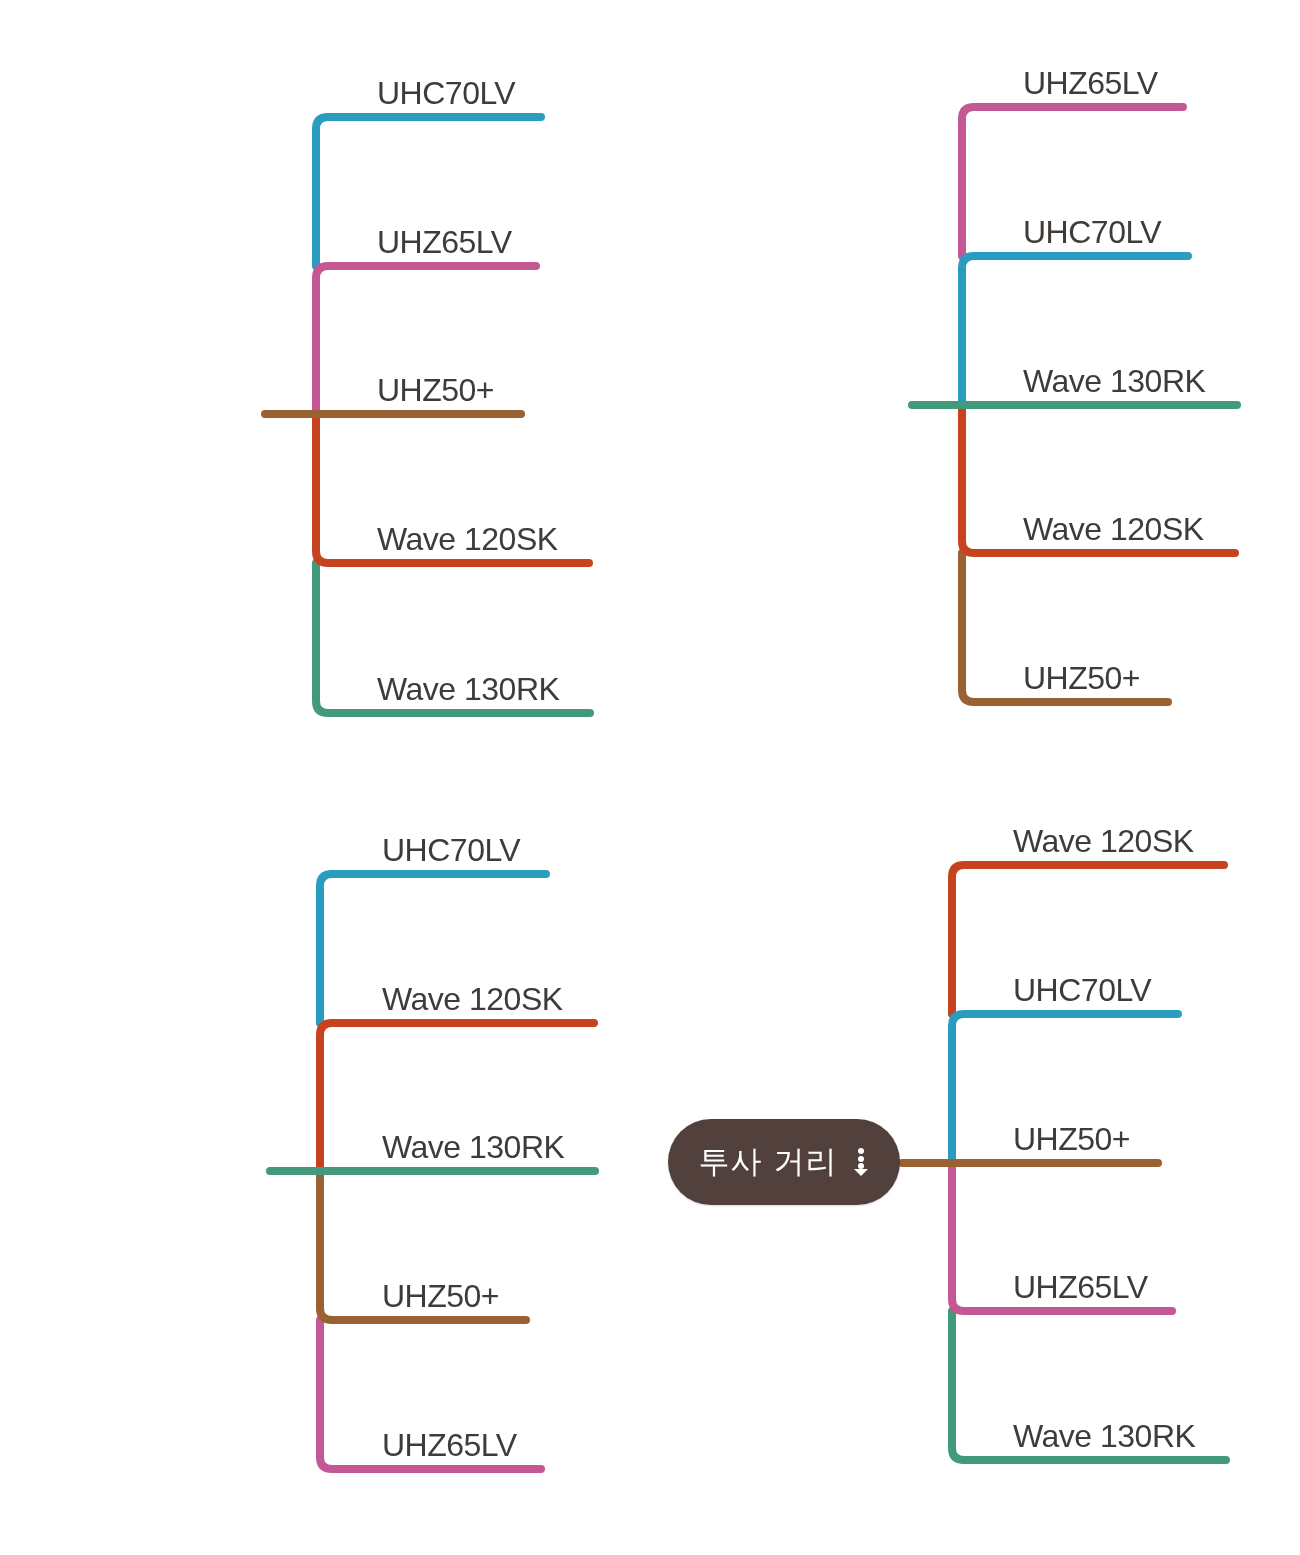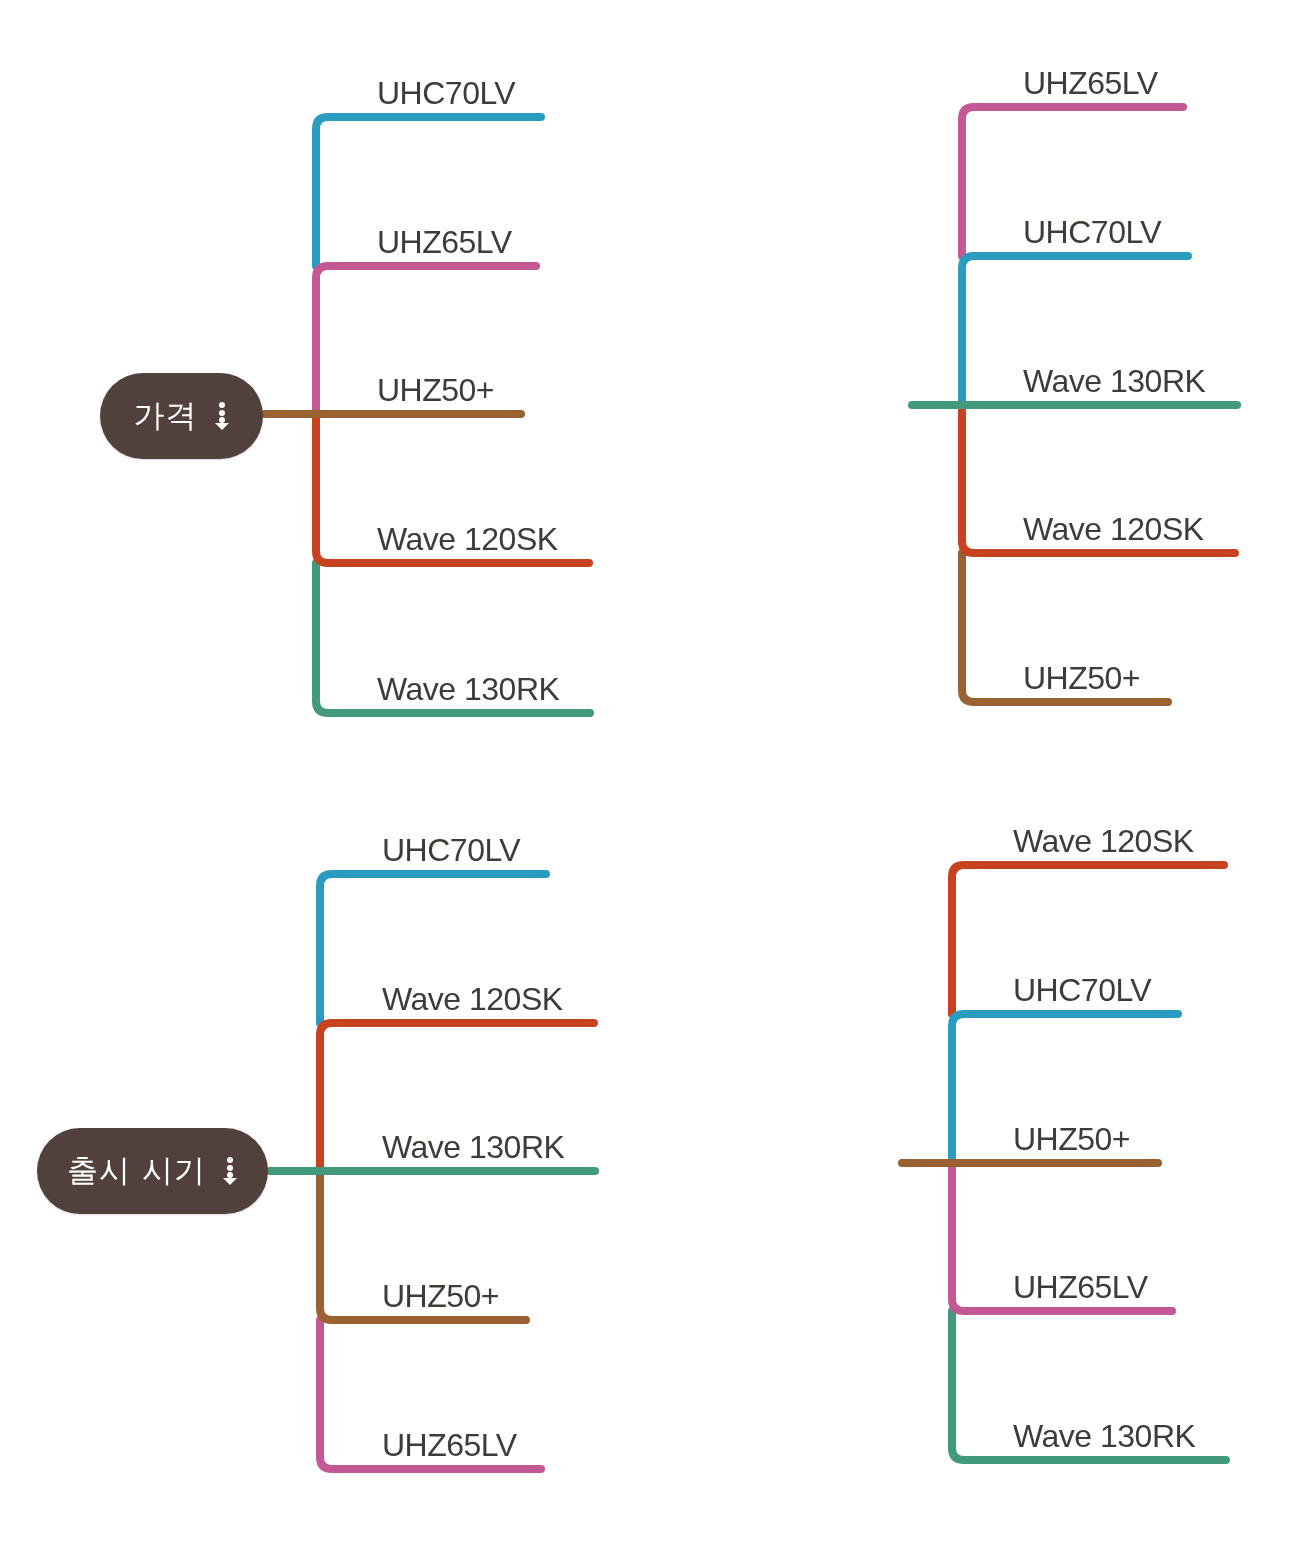--- a/index.html
+++ b/index.html
@@ -35,29 +35,20 @@
 <div id="canvas">
 
   <div class="mindmap">
     <svg class="lines" width="1300" height="1555">
         <path d="M 316 563 L 316 701 Q 316 713 328 713 L 590 713" fill="none" stroke="#43997b" stroke-width="8" stroke-linecap="round" stroke-linejoin="round"></path>
         <path d="M 316 266 L 316 129 Q 316 117 328 117 L 541 117" fill="none" stroke="#2a9cc0" stroke-width="8" stroke-linecap="round" stroke-linejoin="round"></path>
         <path d="M 316 414 L 316 551 Q 316 563 328 563 L 589 563" fill="none" stroke="#c7431f" stroke-width="8" stroke-linecap="round" stroke-linejoin="round"></path>
         <path d="M 316 414 L 316 278 Q 316 266 328 266 L 536 266" fill="none" stroke="#c45894" stroke-width="8" stroke-linecap="round" stroke-linejoin="round"></path>
         <path d="M 265 414 L 521 414" fill="none" stroke="#9a6232" stroke-width="8" stroke-linecap="round" stroke-linejoin="round"></path>
       </svg>
-    <div class="root-node" style="left: 100px; top: 373px; width: 163px; height: 86px;">
-      <span class="root-label">가격</span>
-      <span class="collapse-icon">
-          <i class="dot" style="top:0"></i>
-          <i class="dot" style="top:8px"></i>
-          <i class="dot" style="top:15px"></i>
-          <i class="arrow"></i>
-        </span>
-    </div>
     <div class="branch-label" style="left: 377px; top: 77px;">UHC70LV</div>
     <div class="branch-label" style="left: 377px; top: 226px;">UHZ65LV</div>
     <div class="branch-label" style="left: 377px; top: 374px;">UHZ50+</div>
     <div class="branch-label" style="left: 377px; top: 523px;">Wave 120SK</div>
     <div class="branch-label" style="left: 377px; top: 673px;">Wave 130RK</div>
   </div>
 
   <div class="mindmap">
     <svg class="lines" width="1300" height="1555">
         <path d="M 962 256 L 962 119 Q 962 107 974 107 L 1183 107" fill="none" stroke="#c45894" stroke-width="8" stroke-linecap="round" stroke-linejoin="round"></path>
@@ -74,44 +65,44 @@
   </div>
 
   <div class="mindmap">
     <svg class="lines" width="1300" height="1555">
         <path d="M 320 1320 L 320 1457 Q 320 1469 332 1469 L 541 1469" fill="none" stroke="#c45894" stroke-width="8" stroke-linecap="round" stroke-linejoin="round"></path>
         <path d="M 320 1023 L 320 886 Q 320 874 332 874 L 546 874" fill="none" stroke="#2a9cc0" stroke-width="8" stroke-linecap="round" stroke-linejoin="round"></path>
         <path d="M 320 1171 L 320 1308 Q 320 1320 332 1320 L 526 1320" fill="none" stroke="#9a6232" stroke-width="8" stroke-linecap="round" stroke-linejoin="round"></path>
         <path d="M 320 1171 L 320 1035 Q 320 1023 332 1023 L 594 1023" fill="none" stroke="#c7431f" stroke-width="8" stroke-linecap="round" stroke-linejoin="round"></path>
         <path d="M 270 1171 L 595 1171" fill="none" stroke="#43997b" stroke-width="8" stroke-linecap="round" stroke-linejoin="round"></path>
       </svg>
-    <div class="root-node" style="left: 37px; top: 1128px; width: 231px; height: 86px;">
-      <span class="root-label">출시 시기</span>
-      <span class="collapse-icon">
-          <i class="dot" style="top:0"></i>
-          <i class="dot" style="top:8px"></i>
-          <i class="dot" style="top:15px"></i>
-          <i class="arrow"></i>
-        </span>
-    </div>
     <div class="branch-label" style="left: 382px; top: 834px;">UHC70LV</div>
     <div class="branch-label" style="left: 382px; top: 983px;">Wave 120SK</div>
     <div class="branch-label" style="left: 382px; top: 1131px;">Wave 130RK</div>
     <div class="branch-label" style="left: 382px; top: 1280px;">UHZ50+</div>
     <div class="branch-label" style="left: 382px; top: 1429px;">UHZ65LV</div>
   </div>
 
   <div class="mindmap">
     <svg class="lines" width="1300" height="1555">
         <path d="M 952 1014 L 952 877 Q 952 865 964 865 L 1224 865" fill="none" stroke="#c7431f" stroke-width="8" stroke-linecap="round" stroke-linejoin="round"></path>
         <path d="M 952 1311 L 952 1448 Q 952 1460 964 1460 L 1226 1460" fill="none" stroke="#43997b" stroke-width="8" stroke-linecap="round" stroke-linejoin="round"></path>
         <path d="M 952 1163 L 952 1026 Q 952 1014 964 1014 L 1178 1014" fill="none" stroke="#2a9cc0" stroke-width="8" stroke-linecap="round" stroke-linejoin="round"></path>
         <path d="M 952 1163 L 952 1299 Q 952 1311 964 1311 L 1172 1311" fill="none" stroke="#c45894" stroke-width="8" stroke-linecap="round" stroke-linejoin="round"></path>
         <path d="M 902 1163 L 1158 1163" fill="none" stroke="#9a6232" stroke-width="8" stroke-linecap="round" stroke-linejoin="round"></path>
       </svg>
+    <div class="root-node" style="left: 668px; top: 1119px; width: 232px; height: 86px;">
+      <span class="root-label">투사 거리</span>
+      <span class="collapse-icon">
+          <i class="dot" style="top:0"></i>
+          <i class="dot" style="top:8px"></i>
+          <i class="dot" style="top:15px"></i>
+          <i class="arrow"></i>
+        </span>
+    </div>
     <div class="branch-label" style="left: 1013px; top: 825px;">Wave 120SK</div>
     <div class="branch-label" style="left: 1013px; top: 974px;">UHC70LV</div>
     <div class="branch-label" style="left: 1013px; top: 1123px;">UHZ50+</div>
     <div class="branch-label" style="left: 1013px; top: 1271px;">UHZ65LV</div>
     <div class="branch-label" style="left: 1013px; top: 1420px;">Wave 130RK</div>
   </div>
 
 </div>
 
 </body></html>

